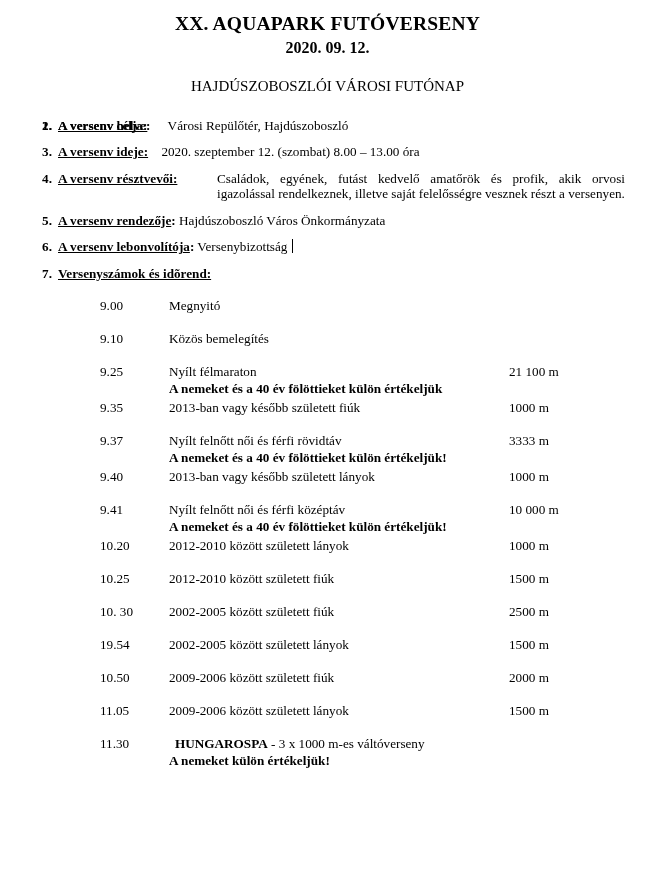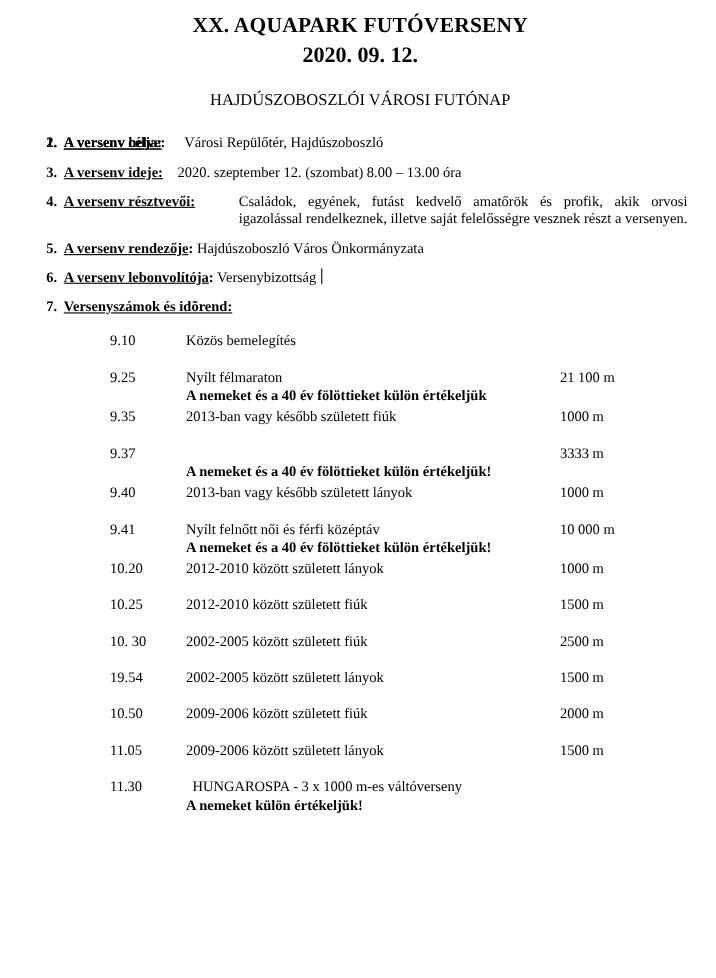--- a/index.html
+++ b/index.html
@@ -30,21 +30,21 @@
   .doc-title {
     text-align: center;
     font-weight: bold;
     font-size: 19.5px;
     letter-spacing: .2px;
     margin: 4px 0 0 0;
   }
   .doc-date {
     text-align: center;
     font-weight: bold;
-    font-size: 20px;
+    font-size: 16px;
     margin: 4px 0 0 0;
   }
   .doc-subtitle {
     text-align: center;
     font-weight: normal;
     font-size: 15px;
     margin: 20px 0 0 0;
   }
 
   
@@ -140,21 +140,21 @@
     white-space: nowrap;
   }
   .snote {
     position: absolute;
     left: 139px;
     top: 17px;
     font-weight: bold;
     white-space: nowrap;
   }
   .srow.has-note { margin-bottom: 18px; }
-  .sdesc .b { font-weight: normal; }
+  .sdesc .b { font-weight: bold; }
   .sdesc .lead-sp { padding-left: 6px; }
 </style>
 </head>
 <body>
 
 <div class="page">
 
   <div class="doc-title">XX. AQUAPARK FUTÓVERSENY</div>
   <div class="doc-date">2020. 09. 12.</div>
   <div class="doc-subtitle">HAJDÚSZOBOSZLÓI VÁROSI FUTÓNAP</div>
@@ -206,36 +206,41 @@
 
     <div class="item item-7">
       <span class="item-num">7.</span>
       <span class="lbl">Versenyszámok és idõrend:</span>
     </div>
 
   </div>
 
   <div class="schedule" id="schedule">
       <div class="srow">
+        <span class="stime">9.00</span>
+        <span class="sdesc">Megnyitó</span>
+      </div>
+      <div class="srow">
         <span class="stime">9.10</span>
         <span class="sdesc">Közös bemelegítés</span>
       </div>
       <div class="srow has-note">
         <span class="stime">9.25</span>
         <span class="sdesc">Nyílt félmaraton</span>
         <span class="sdist">21 100 m</span>
         <span class="snote">A nemeket és a 40 év fölöttieket külön értékeljük</span>
       </div>
       <div class="srow">
         <span class="stime">9.35</span>
         <span class="sdesc">2013-ban vagy később született fiúk</span>
         <span class="sdist">1000 m</span>
       </div>
       <div class="srow has-note">
         <span class="stime">9.37</span>
+        <span class="sdesc">Nyílt felnőtt női és férfi rövidtáv</span>
         <span class="sdist">3333 m</span>
         <span class="snote">A nemeket és a 40 év fölöttieket külön értékeljük!</span>
       </div>
       <div class="srow">
         <span class="stime">9.40</span>
         <span class="sdesc">2013-ban vagy később született lányok</span>
         <span class="sdist">1000 m</span>
       </div>
       <div class="srow has-note">
         <span class="stime">9.41</span>

